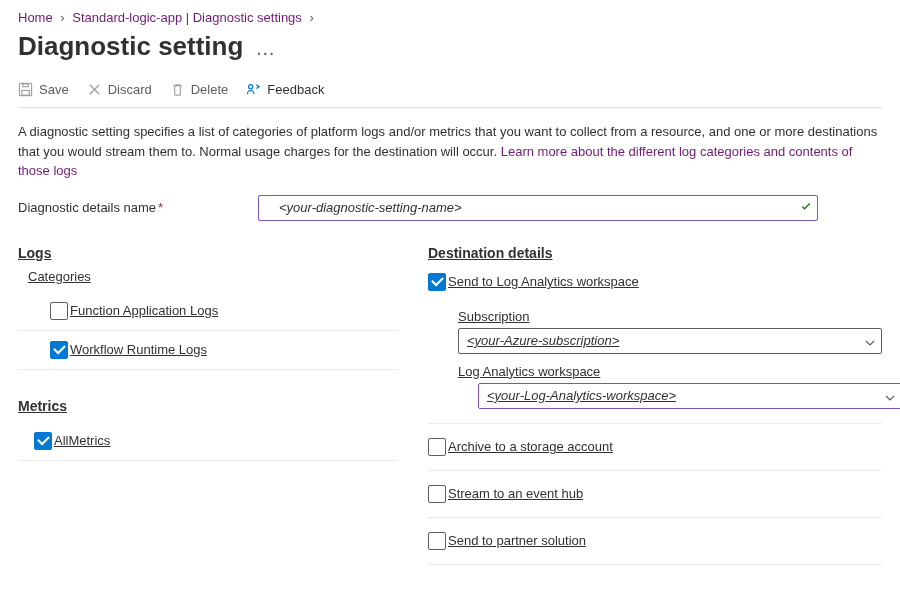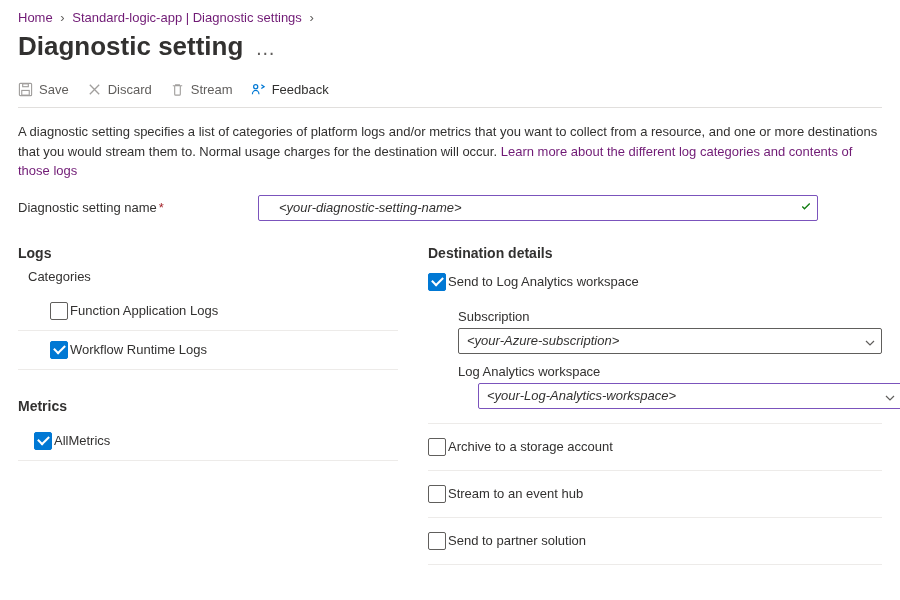--- a/index.html
+++ b/index.html
@@ -32,21 +32,21 @@
   .name-label { width: 220px; font-size: 13px; color: #323130; }
   .req { color: #a4262c; margin-left: 2px; }
   .name-input-wrap { position: relative; flex: 1; max-width: 560px; }
   .name-input {
     width: 100%; height: 26px; border: 1px solid #7b53bc; border-radius: 2px;
     padding: 0 28px 0 20px; font-style: italic; font-size: 13px; color: #323130;
     outline: none;
   }
   .check-icon { position: absolute; right: 6px; top: 50%; transform: translateY(-50%); color: #107c10; }
 
-  .columns { display: flex; gap: 20px; }
+  .columns { display: flex; gap: 20px; text-decoration: underline; }
   .col-left { flex: 0 0 380px; }
   .col-right { flex: 1; padding-left: 10px; }
 
   .section-title { font-weight: 600; font-size: 14px; margin: 6px 0 8px 0; }
   .sub-title { font-size: 13px; color: #323130; margin: 4px 0 8px 0; padding-left: 10px; }
 
   .chk-row { display: flex; align-items: center; gap: 2px; padding: 10px 4px 10px 32px; }
   .col-left .chk-row { border-bottom: 1px solid #edebe9; }
   .col-left .chk-row:last-of-type { border-bottom-color: #edebe9; }
   .col-left .cat-block, .col-left .metrics-block { margin-bottom: 28px; }
@@ -109,39 +109,39 @@
   <button class="tool-btn">
     <svg viewBox="0 0 16 16">
         <path d="M3 3 L13 13 M13 3 L3 13" stroke="#a19f9d" stroke-width="1.4" fill="none"></path>
       </svg>
     <span>Discard</span>
   </button>
   <button class="tool-btn">
     <svg viewBox="0 0 16 16">
         <path d="M3 4 h10 M5 4 v9 a1 1 0 0 0 1 1 h4 a1 1 0 0 0 1 -1 V4 M6 4 V3 h4 v1" fill="none" stroke="#a19f9d" stroke-width="1.2"></path>
       </svg>
-    <span>Stream</span>
+    <span>Delete</span>
   </button>
   <button class="tool-btn feedback">
     <svg viewBox="0 0 16 16">
         <circle cx="5" cy="5" r="2.2" fill="none" stroke="#0078d4" stroke-width="1.3"></circle>
         <path d="M1.5 13 c0-2.5 2-4 3.5-4 s3.5 1.5 3.5 4" fill="none" stroke="#0078d4" stroke-width="1.3"></path>
         <path d="M11 3 l3 2 -3 2" fill="none" stroke="#0078d4" stroke-width="1.3"></path>
       </svg>
     <span>Feedback</span>
   </button>
 </div>
 
 <div class="desc">
   <span>A diagnostic setting specifies a list of categories of platform logs and/or metrics that you want to collect from a resource, and one or more destinations that you would stream them to. Normal usage charges for the destination will occur. </span><a>Learn more about the different log categories and contents of those logs</a>
 </div>
 
 <div class="name-row">
   <div class="name-label">
-    <span>Diagnostic setting name</span><span class="req">*</span>
+    <span>Diagnostic details name</span><span class="req">*</span>
   </div>
   <div class="name-input-wrap">
     <input class="name-input" value="&lt;your-diagnostic-setting-name&gt;" style="">
     <span class="check-icon">
       <svg width="12" height="12" viewBox="0 0 16 16">
           <path d="M3 8 l3 3 l7-7" stroke="#107c10" stroke-width="1.8" fill="none"></path>
         </svg>
     </span>
   </div>
 </div>

